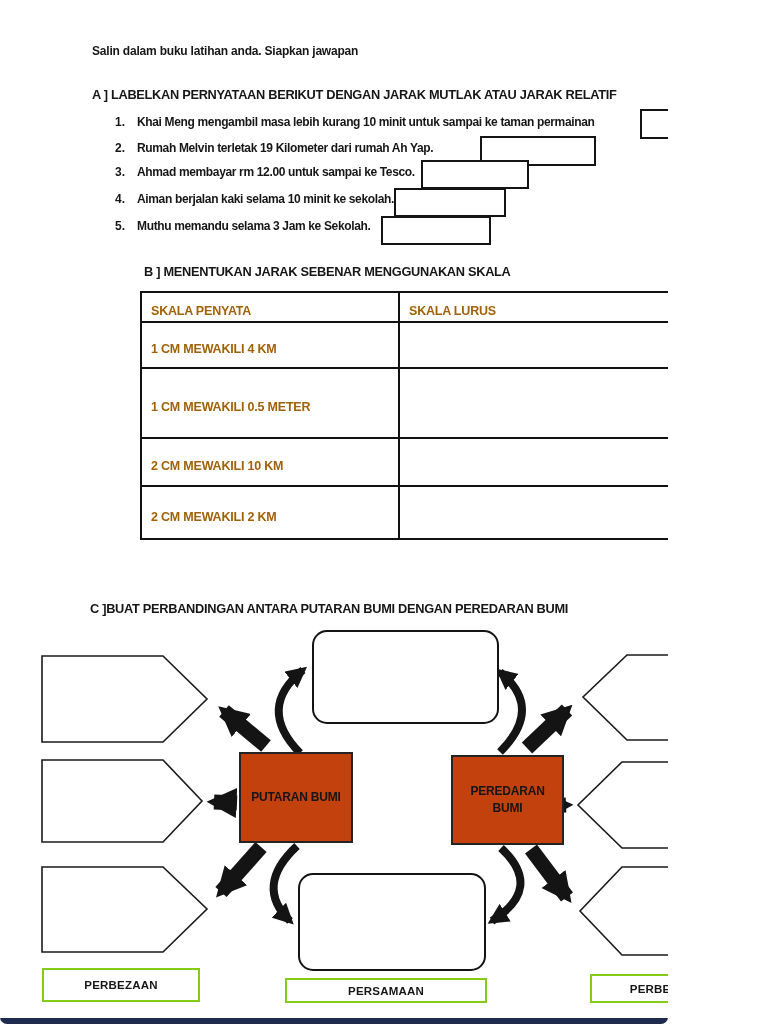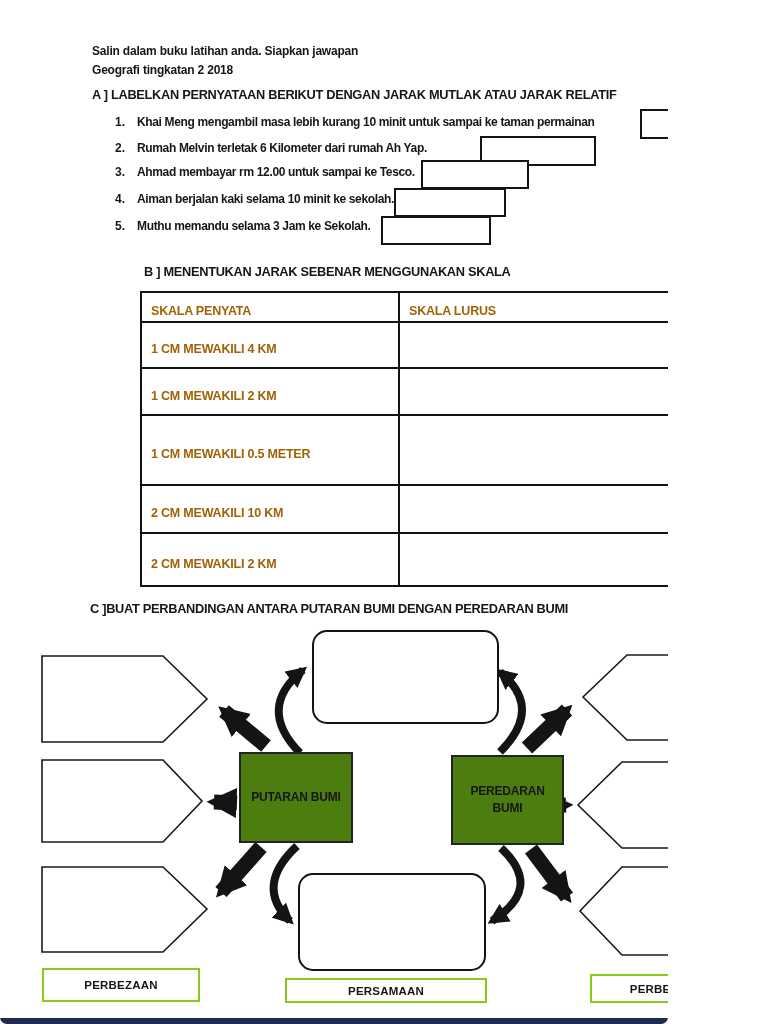--- a/index.html
+++ b/index.html
@@ -15,50 +15,49 @@
   .ansbox{border:2px solid #141414;background:#fff;}
   table.scale{border-collapse:collapse;table-layout:fixed;}
   table.scale th,table.scale td{
     border:2px solid #121212;font-size:12.5px;letter-spacing:-0.2px;
     padding:8px 0 0 9px;text-align:left;vertical-align:middle;color:#a16207;
   }
   table.scale th{height:20px;line-height:14px;}
   td.cell-top{vertical-align:top;padding-top:15px;}
   .roundbox{border:2px solid #141414;border-radius:15px;background:#fff;}
   .nodebox{
-    border:2px solid #232323;background:#4d7c0f;display:flex;align-items:center;justify-content:center;
+    border:2px solid #232323;background:#c2410c;display:flex;align-items:center;justify-content:center;
     text-align:center;font-size:12px;letter-spacing:-0.2px;line-height:17px;padding:0 8px;box-sizing:border-box;
   }
   .lblbox{
     border:2px solid #84cc16;background:#fff;display:flex;align-items:center;justify-content:center;
     font-size:11.5px;letter-spacing:0.2px;box-sizing:border-box;
   }
   .diag-svg{position:absolute;left:0;top:0;}
   .tag{fill:#ffffff;stroke:#1a1a1a;stroke-width:1.6;}
   .fat{stroke:#141414;stroke-width:15;}
   .arc{stroke:#141414;stroke-width:8;fill:none;}
   .footer-bar{background:#1e2b4e;}
 </style>
 </head>
 <body>
 
 <div class="page">
 
   <div class="abs" style="left:92px;top:42px;">
     <div class="hdr-line">Salin dalam buku latihan anda. Siapkan jawapan</div>
-    <div class="hdr-line">Geografi tingkatan 2 2018</div>
   </div>
 
   <div class="abs sec-heading" style="left:92px;top:87px;">A ] LABELKAN PERNYATAAN BERIKUT DENGAN JARAK MUTLAK ATAU JARAK RELATIF</div>
 
   <div class="abs item" style="left:115px;top:115px;">
     <span class="num">1.</span><span>Khai Meng mengambil masa lebih kurang 10 minit untuk sampai ke taman permainan</span>
   </div>
   <div class="abs item" style="left:115px;top:141px;">
-    <span class="num">2.</span><span>Rumah Melvin terletak 6 Kilometer dari rumah Ah Yap.</span>
+    <span class="num">2.</span><span>Rumah Melvin terletak 19 Kilometer dari rumah Ah Yap.</span>
   </div>
   <div class="abs item" style="left:115px;top:165px;">
     <span class="num">3.</span><span>Ahmad membayar rm 12.00 untuk sampai ke Tesco.</span>
   </div>
   <div class="abs item" style="left:115px;top:192px;">
     <span class="num">4.</span><span>Aiman berjalan kaki selama 10 minit ke sekolah.</span>
   </div>
   <div class="abs item" style="left:115px;top:219px;">
     <span class="num">5.</span><span>Muthu memandu selama 3 Jam ke Sekolah.</span>
   </div>
@@ -76,24 +75,20 @@
         <col style="width:258px">
         <col style="width:278px">
       </colgroup>
     <tbody>
         <tr>
       <th>SKALA PENYATA</th>
       <th>SKALA LURUS</th>
     </tr>
     <tr style="height:46px;">
       <td>1 CM MEWAKILI 4 KM</td>
-      <td></td>
-    </tr>
-    <tr style="height:47px;">
-      <td>1 CM MEWAKILI 2 KM</td>
       <td></td>
     </tr>
     <tr style="height:70px;">
       <td class="cell-top">1 CM MEWAKILI 0.5 METER</td>
       <td></td>
     </tr>
     <tr style="height:48px;">
       <td>2 CM MEWAKILI 10 KM</td>
       <td></td>
     </tr>

